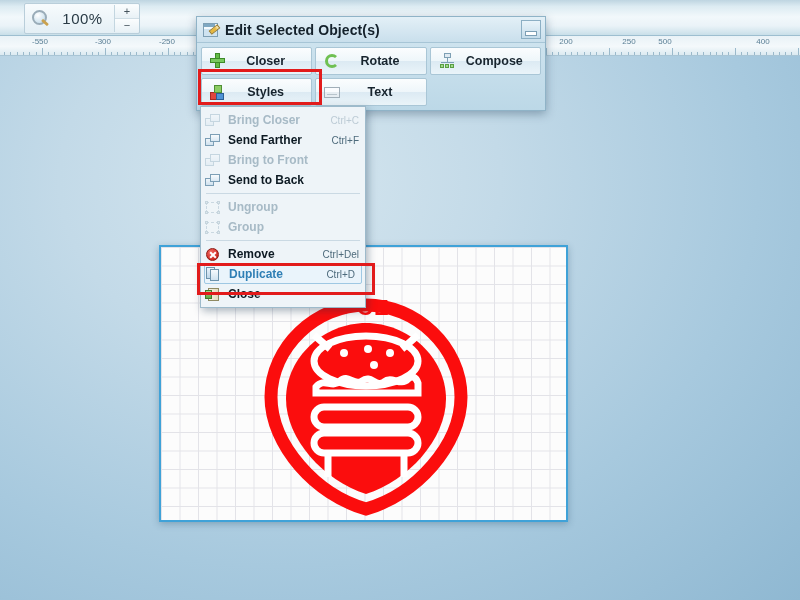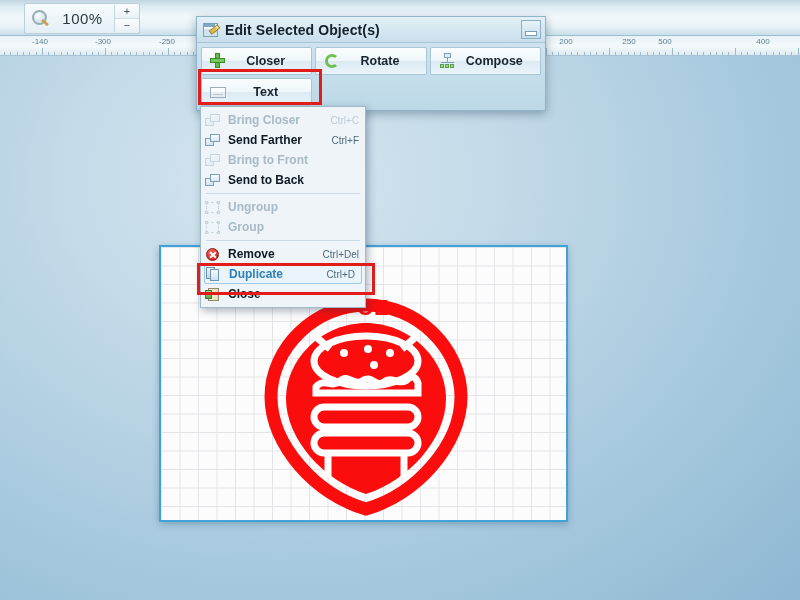--- a/index.html
+++ b/index.html
@@ -255,21 +255,21 @@
     </div>
     <div id="zoom-value">100%</div>
     <div class="zoom-btns">
       <button>+</button>
       <button>−</button>
     </div>
   </div>
 </div>
 
 <div id="ruler">
-    <div class="tick-label" style="left: 40px;">-140</div>
+    <div class="tick-label" style="left: 40px;">-550</div>
     <div class="tick-label" style="left: 103px;">-300</div>
     <div class="tick-label" style="left: 167px;">-250</div>
     <div class="tick-label" style="left: 230px;">-200</div>
     <div class="tick-label" style="left: 566px;">200</div>
     <div class="tick-label" style="left: 629px;">250</div>
     <div class="tick-label" style="left: 665px;">500</div>
     <div class="tick-label" style="left: 718px; margin-top: 28px;">350</div>
     <div class="tick-label" style="left: 763px;">400</div>
     <div class="tick" style="left: 4px; height: 3px;"></div>
     <div class="tick" style="left: 10px; height: 3px;"></div>
@@ -457,20 +457,28 @@
         <i class="top"></i>
           <i class="ln"></i>
           <i class="hz"></i>
           <i class="c1"></i>
           <i class="c2"></i>
           <i class="c3"></i>
       </span>
       <span class="lbl">Compose</span>
     </div>
     <div class="tbtn">
+      <span class="ico ico-styles">
+          <i class="s1"></i>
+          <i class="s2"></i>
+          <i class="s3"></i>
+        </span>
+      <span class="lbl">Styles</span>
+    </div>
+    <div class="tbtn">
       <span class="ico ico-text">
           <i class="p"></i>
         </span>
       <span class="lbl">Text</span>
     </div>
   </div>
 </div>
 
 <div id="menu">
     <div class="mitem disabled">

